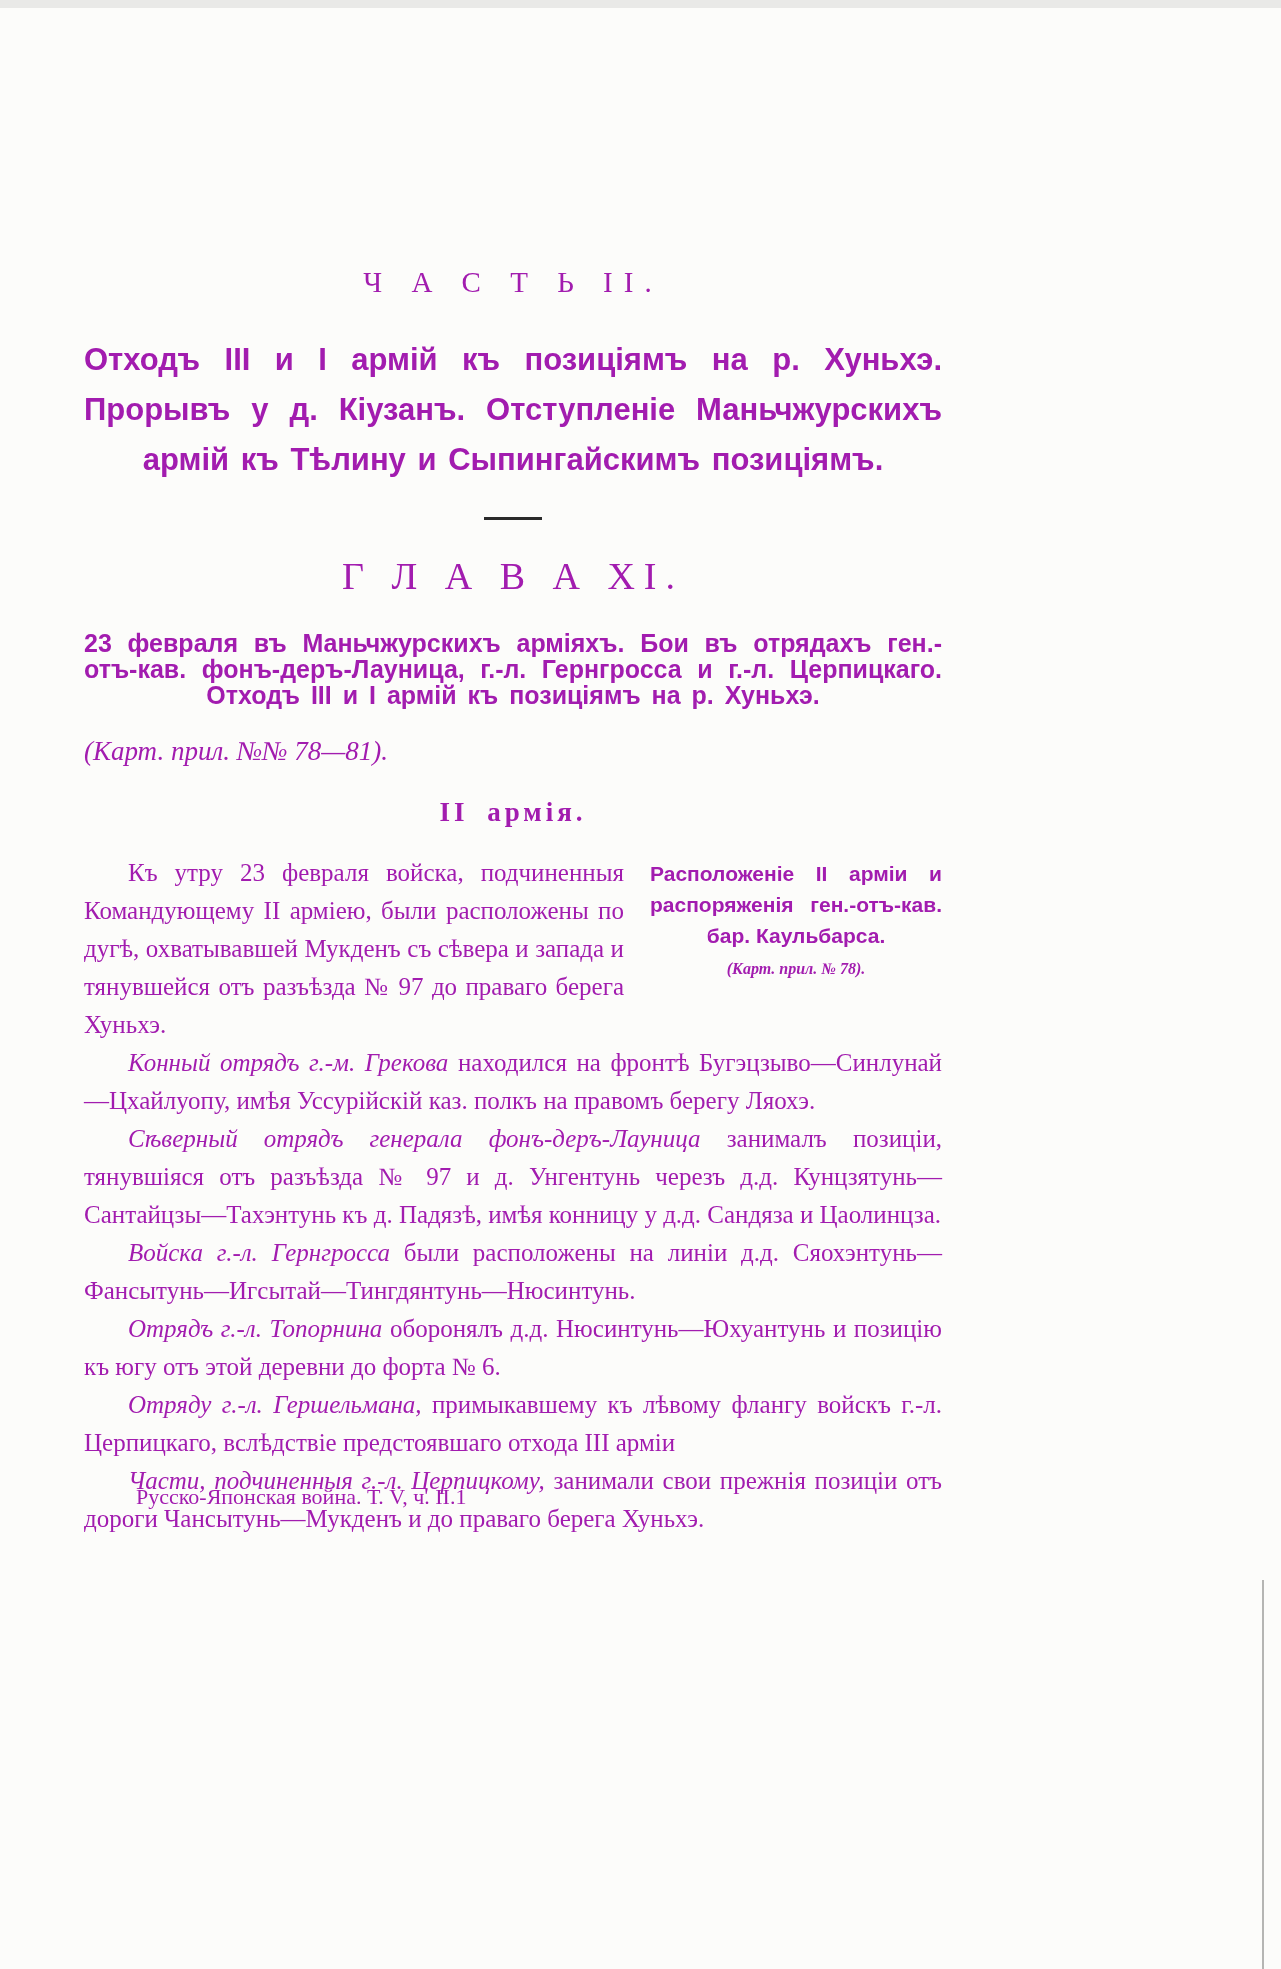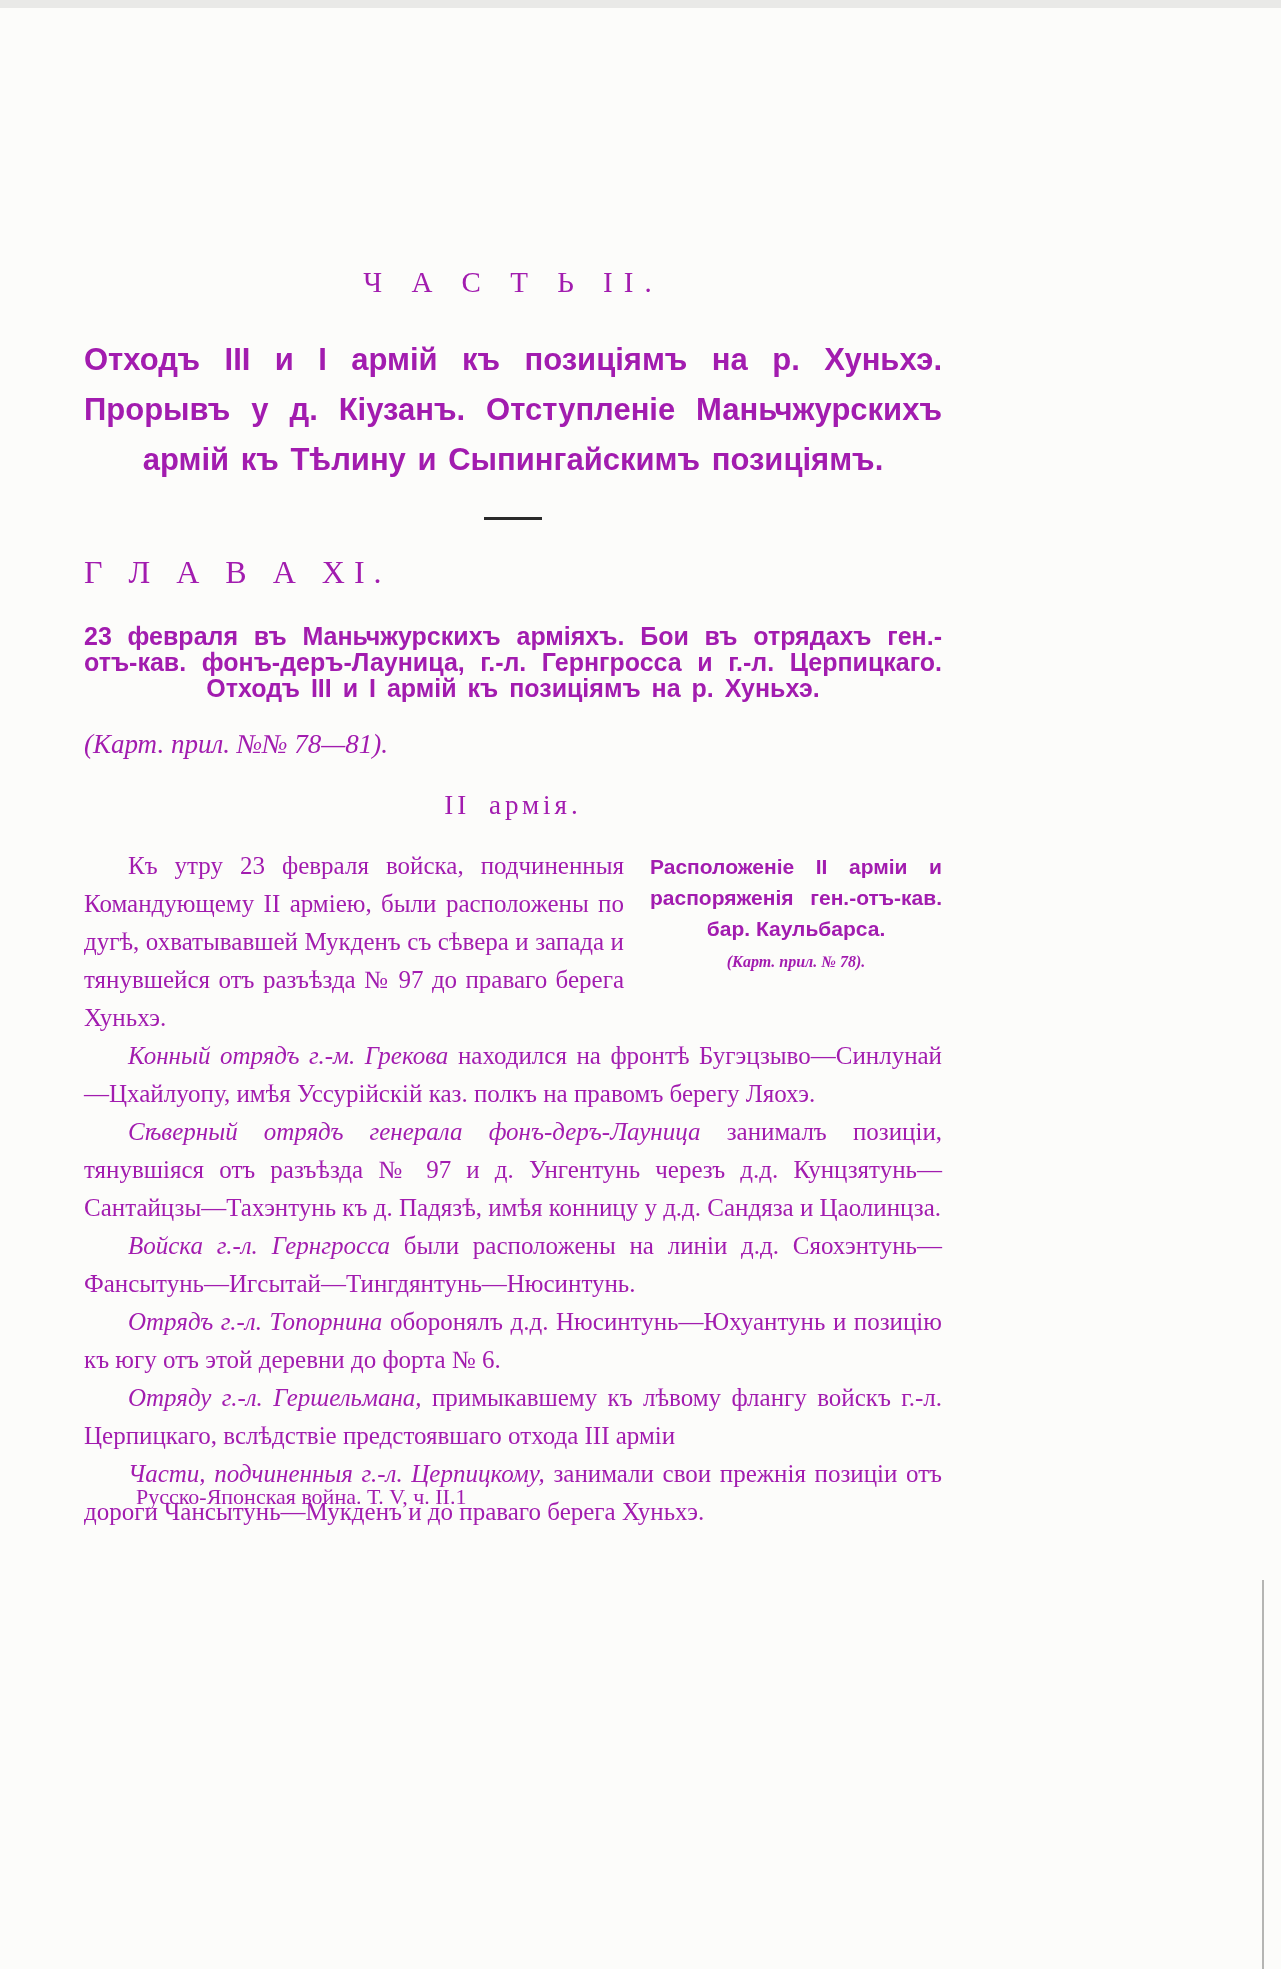--- a/index.html
+++ b/index.html
@@ -44,22 +44,23 @@
 
   .divider {
     width: 58px;
     height: 0;
     border-top: 3px solid #2a2a2a;
     margin: 32px auto 34px auto;
   }
 
   .chapter-title {
     font-family: "Liberation Serif", "DejaVu Serif", serif;
-    font-size: 32px;
+    font-size: 38px;
     letter-spacing: 9px;
+    text-align: center;
   }
 
   .chapter-heading {
     margin: 32px 0 0 0;
     font-family: "Liberation Sans", "DejaVu Sans", sans-serif;
     font-weight: bold;
     font-size: 25px;
     line-height: 26px;
     text-align: justify;
     text-align-last: center;
@@ -70,21 +71,21 @@
     margin-top: 28px;
     font-family: "Liberation Serif", "DejaVu Serif", serif;
     font-style: italic;
     font-size: 27px;
     text-align: left;
   }
 
   .section-title {
     margin-top: 30px;
     font-family: "Liberation Serif", "DejaVu Serif", serif;
-    font-weight: normal;
+    font-weight: bold;
     font-size: 27px;
     letter-spacing: 4px;
     word-spacing: 8px;
     text-align: center;
   }
 
   .body-text {
     margin-top: 26px;
     font-family: "Liberation Serif", "DejaVu Serif", serif;
     font-size: 25px;

